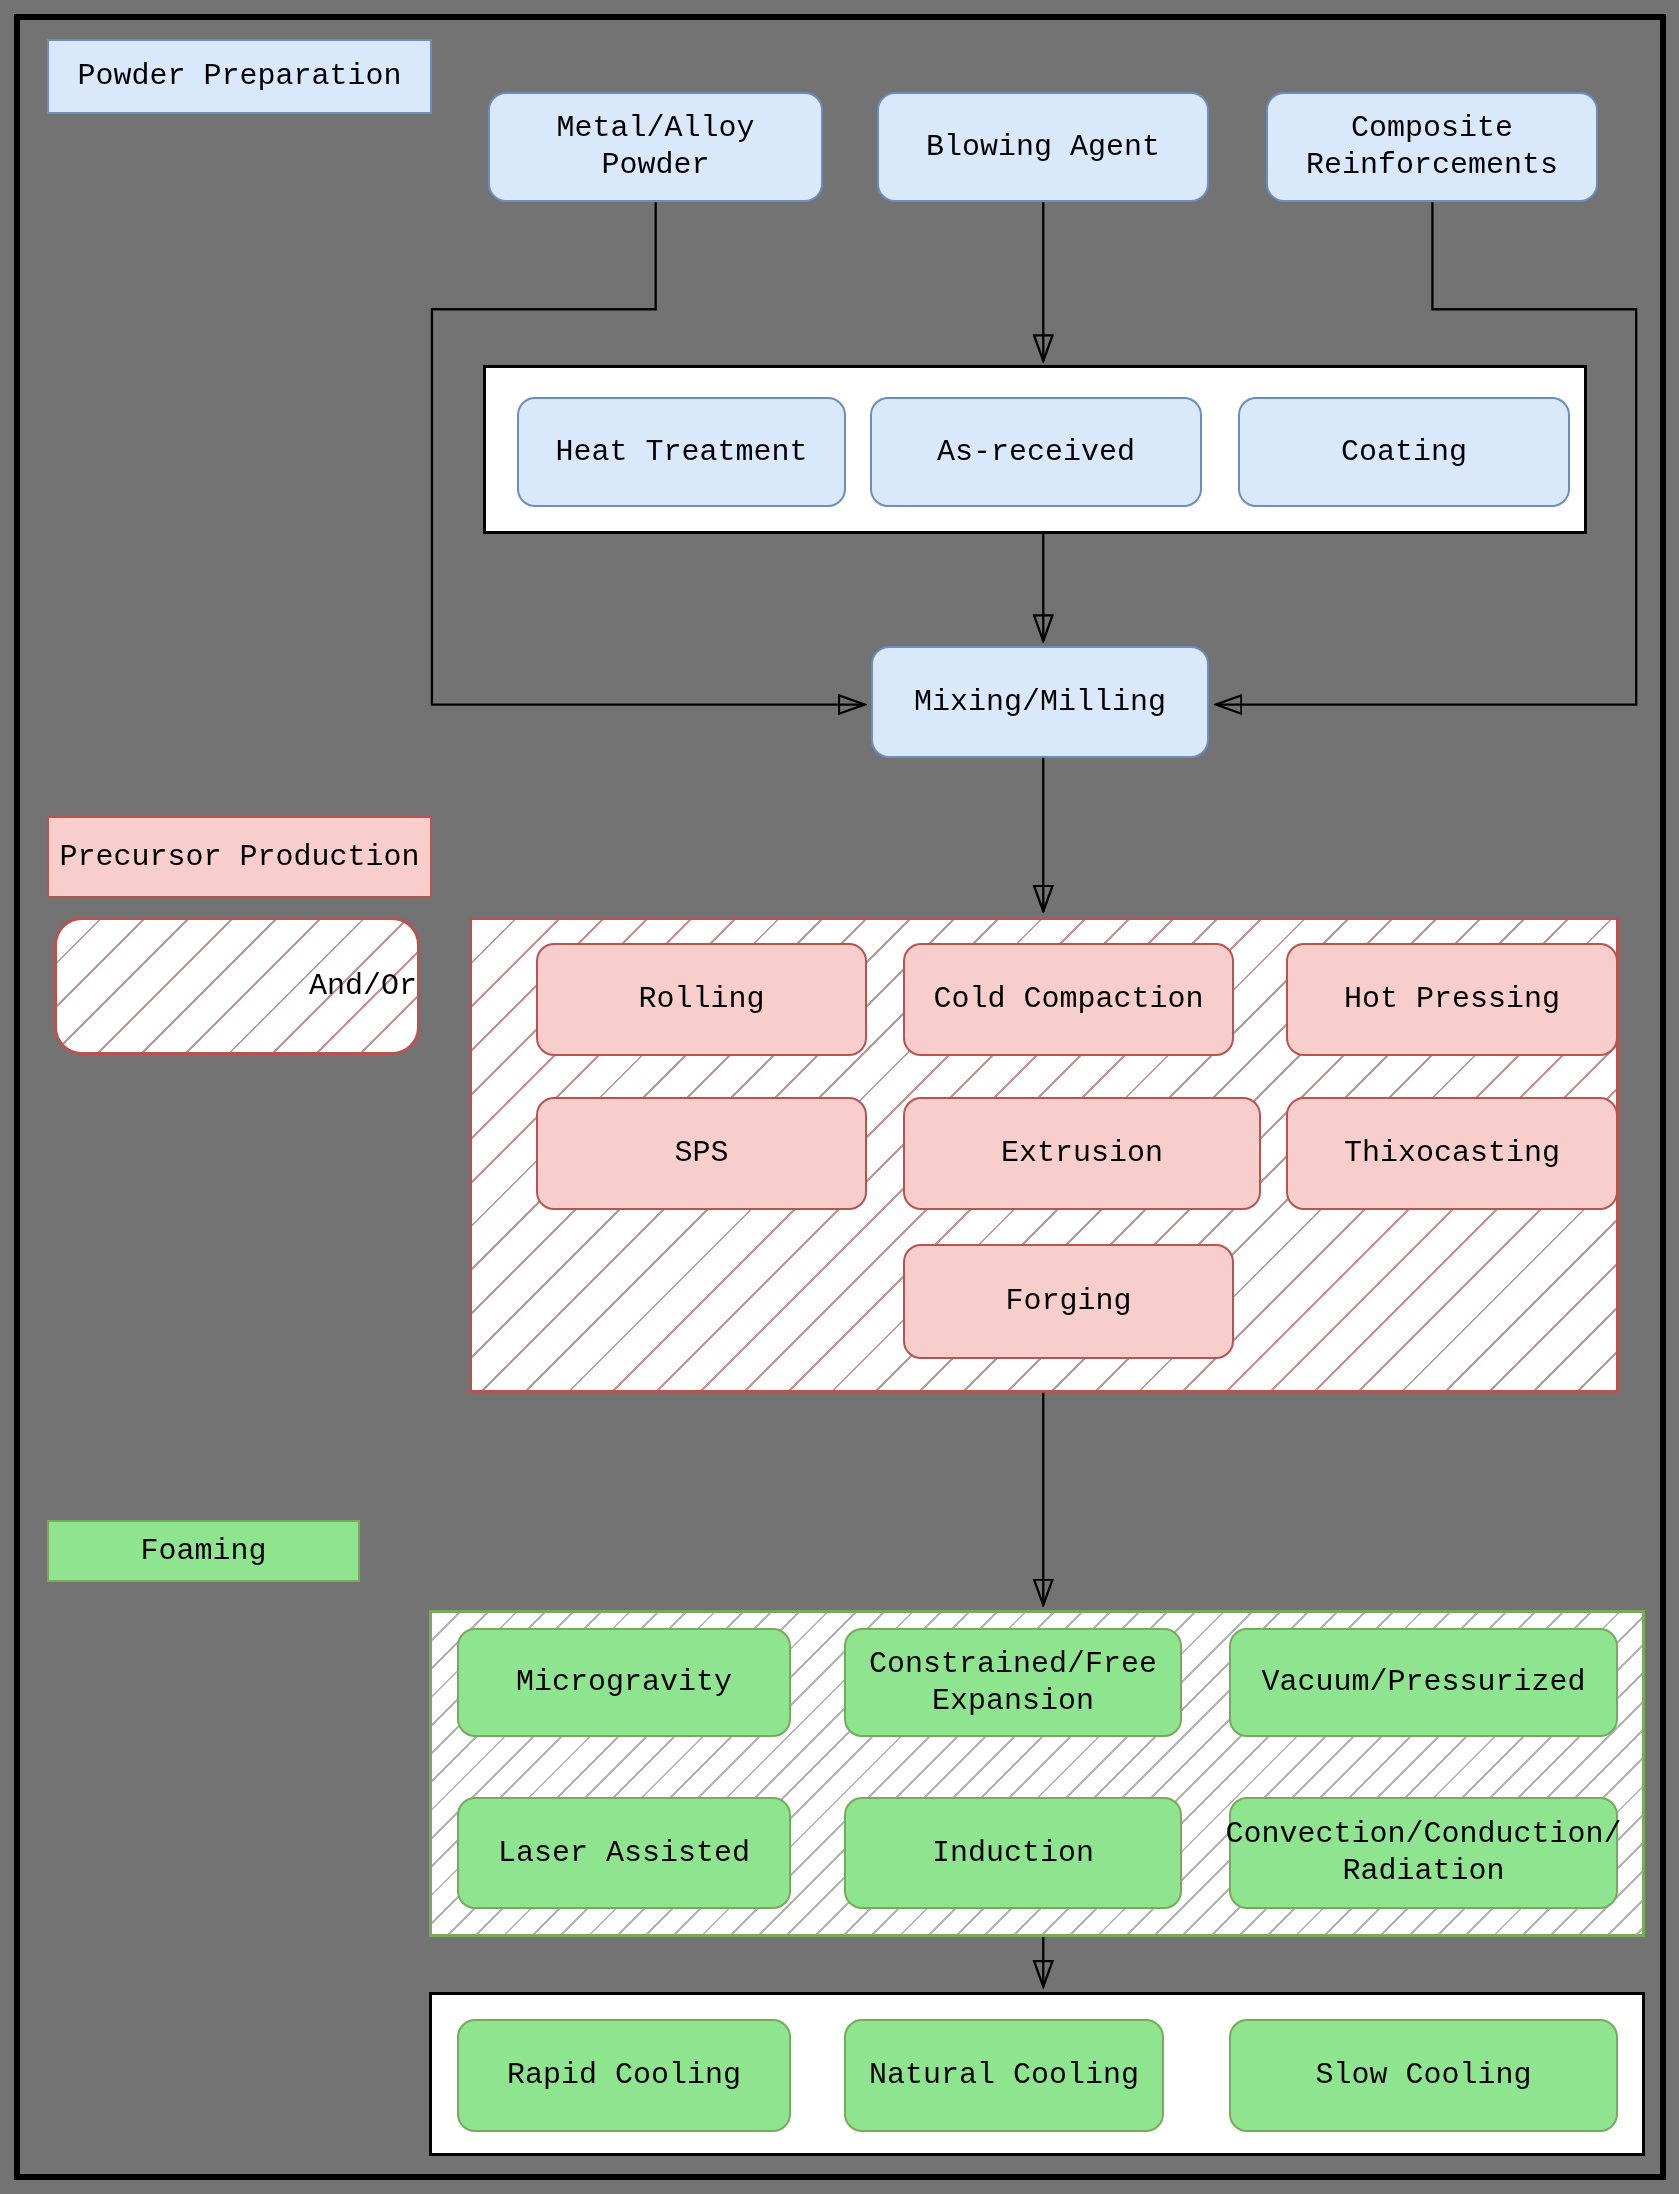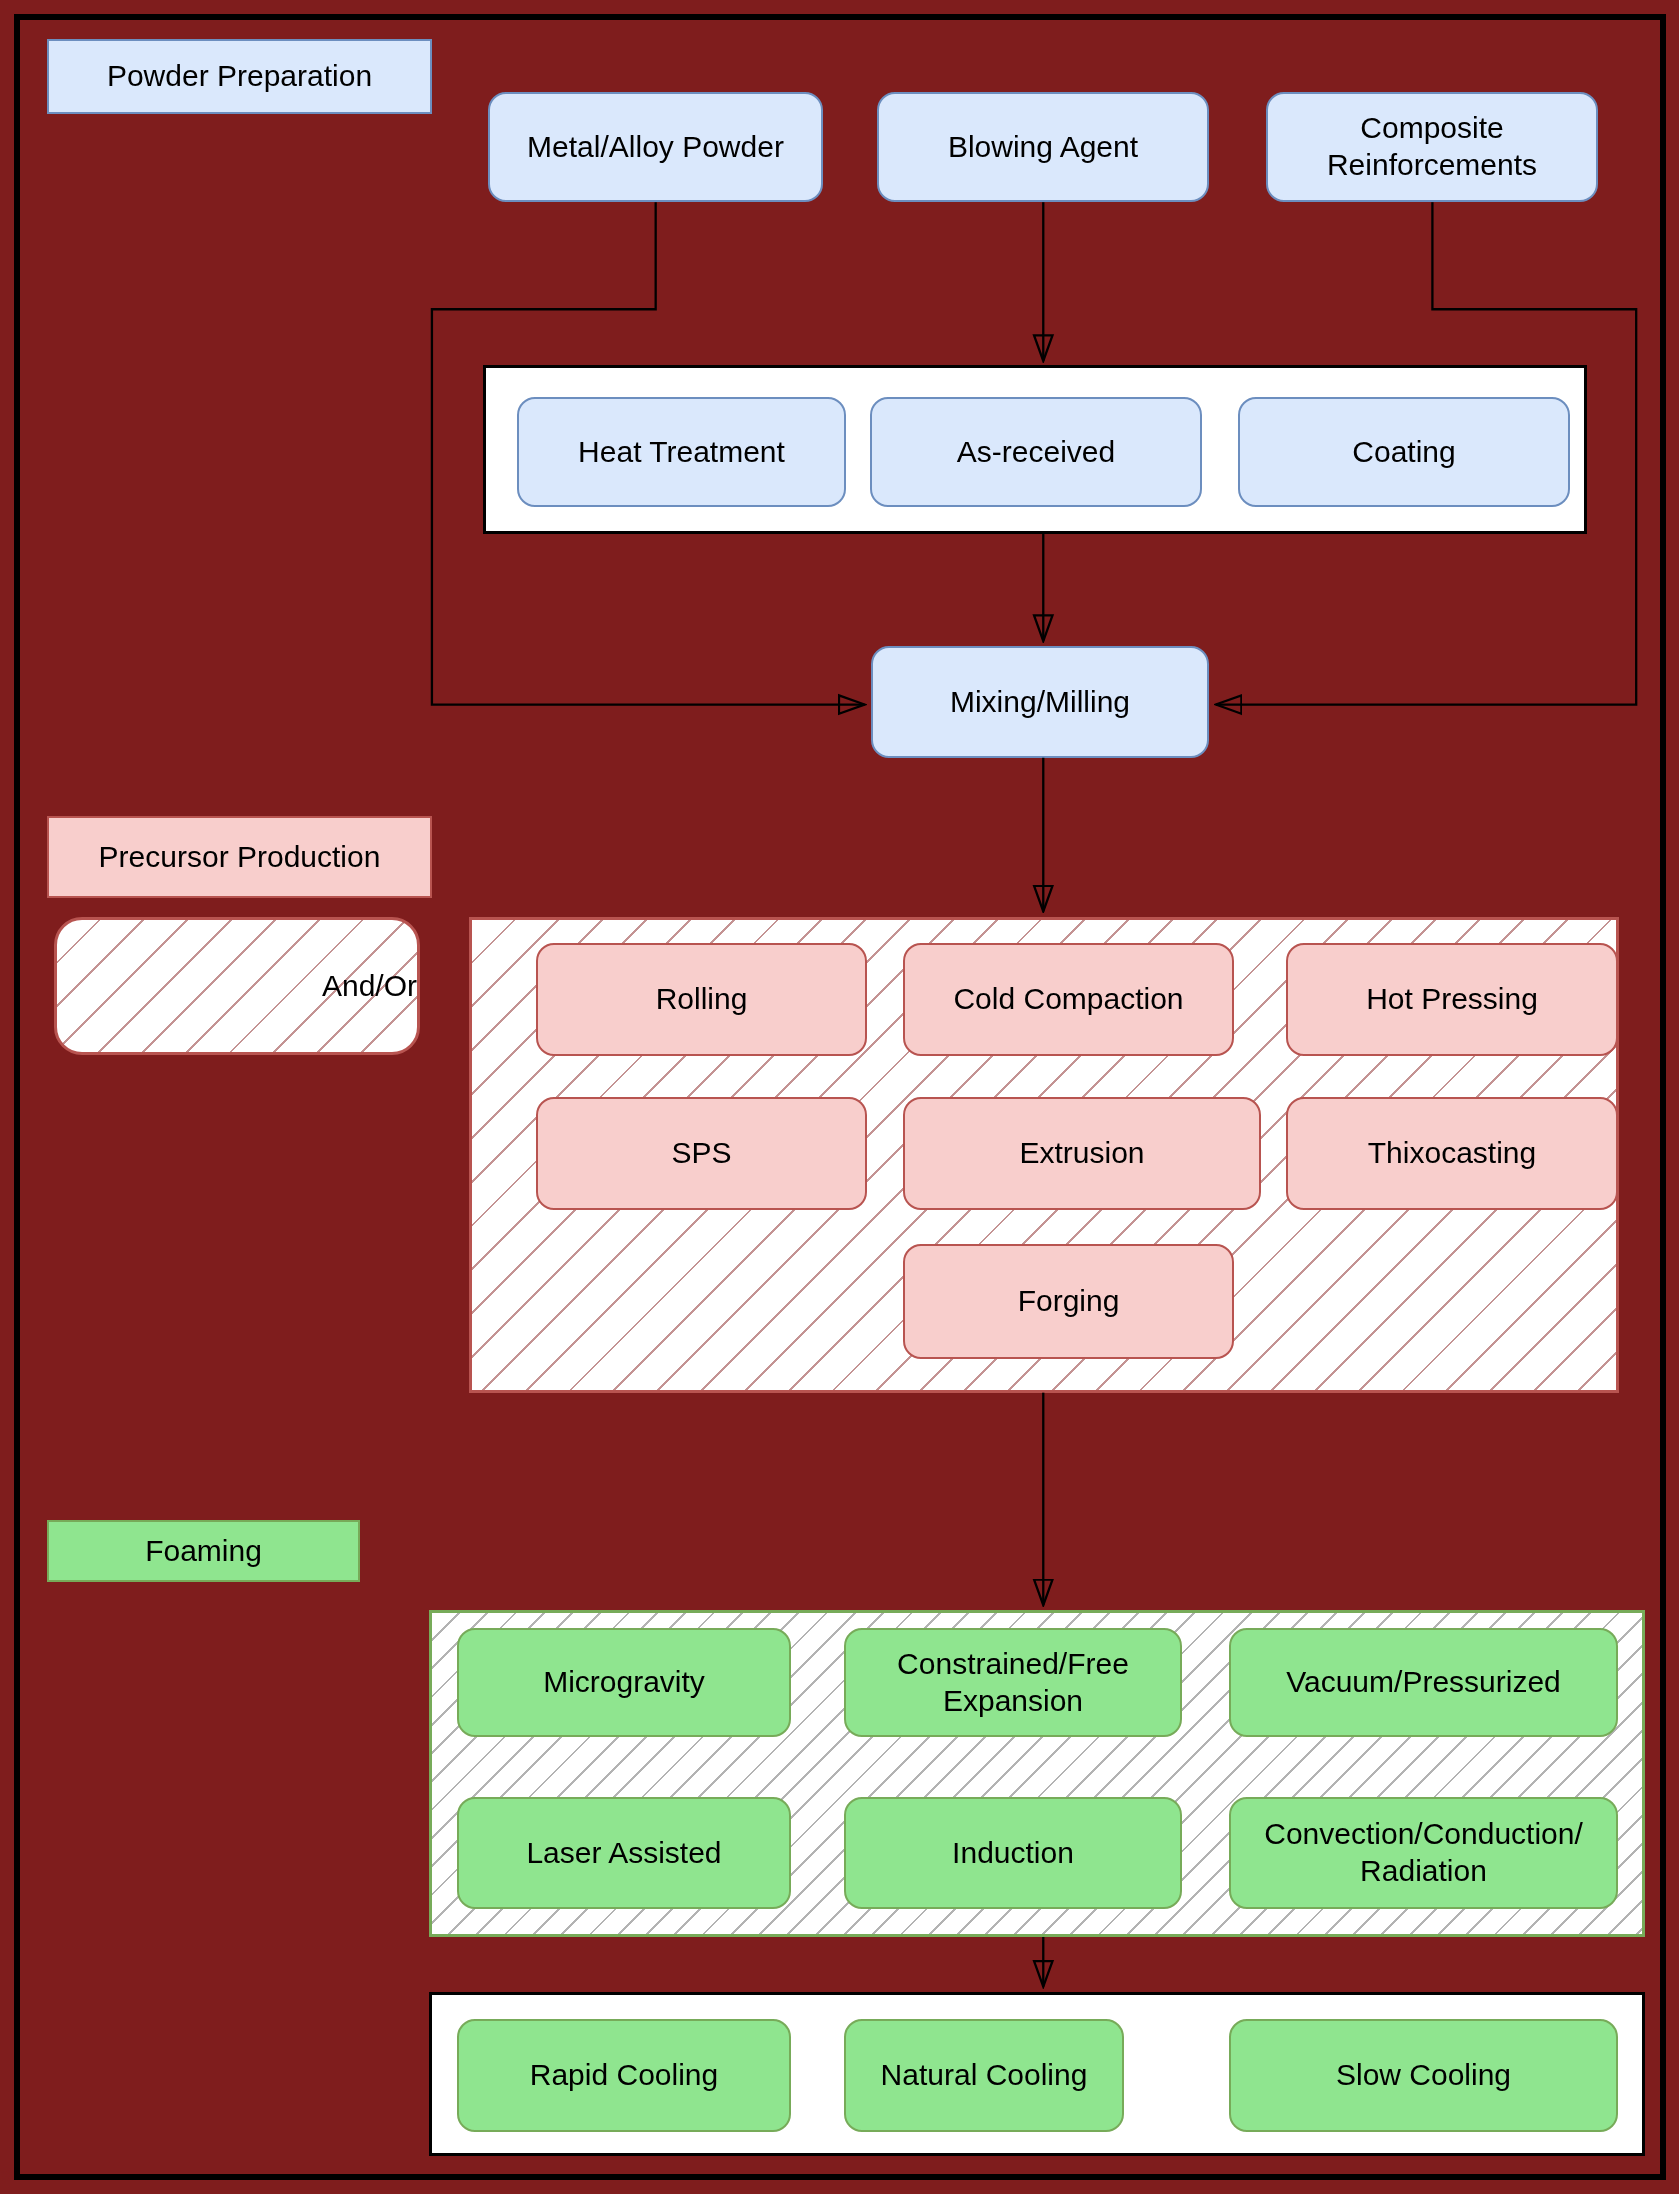--- a/index.html
+++ b/index.html
@@ -1,20 +1,20 @@
 <!DOCTYPE html>
 <html style="--blue-fill: #dae8fc; --blue-stroke: #6c8ebf; --red-fill: #f8cecc; --red-stroke: #b85450; --green-fill: #8fe58f; --green-stroke: #77ab59; --hatch-red: #c49393; --hatch-gray: #b3b3b3; --line: #000000;font-size:8.2px"><head>
 <meta charset="utf-8">
 <style>
   html,body { margin:0; padding:0; background:#ffffff; }
   #canvas {
     position:relative;
     width:1680px; height:2194px;
-    background:#7f1d1d;
-    font-family:Liberation Sans, sans-serif;
+    background:#737373;
+    font-family:Liberation Mono, monospace;
     color:#000;
     overflow:hidden;
   }
   .frame {
     position:absolute; inset:14.3px;
     border:6.1px solid #000;
     box-sizing:border-box;
   }
   .lbl, .node {
     position:absolute;
@@ -151,21 +151,21 @@
   <div class="node green" style="left:844px;top:1797px;width:338px;height:112px">
     <span>Induction</span>
   </div>
   <div class="node green" style="left:1229px;top:1797px;width:389px;height:112px">
     <span>Convection/Conduction/ Radiation</span>
   </div>
 
   <div class="node green" style="left:457px;top:2019px;width:334px;height:113px">
     <span>Rapid Cooling</span>
   </div>
-  <div class="node green" style="left:844px;top:2019px;width:280px;height:113px">
+  <div class="node green" style="left:844px;top:2019px;width:320px;height:113px">
     <span>Natural Cooling</span>
   </div>
   <div class="node green" style="left:1229px;top:2019px;width:389px;height:113px">
     <span>Slow Cooling</span>
   </div>
 
   <svg class="wires" width="1680" height="2194" viewBox="0 0 3280 4285">
     <defs>
       <marker id="arrow" markerUnits="userSpaceOnUse" markerWidth="56" markerHeight="44" refX="52" refY="22" orient="auto">
         <path d="M2,4 L52,22 L2,40 Z" fill="#000" stroke="none"></path>

